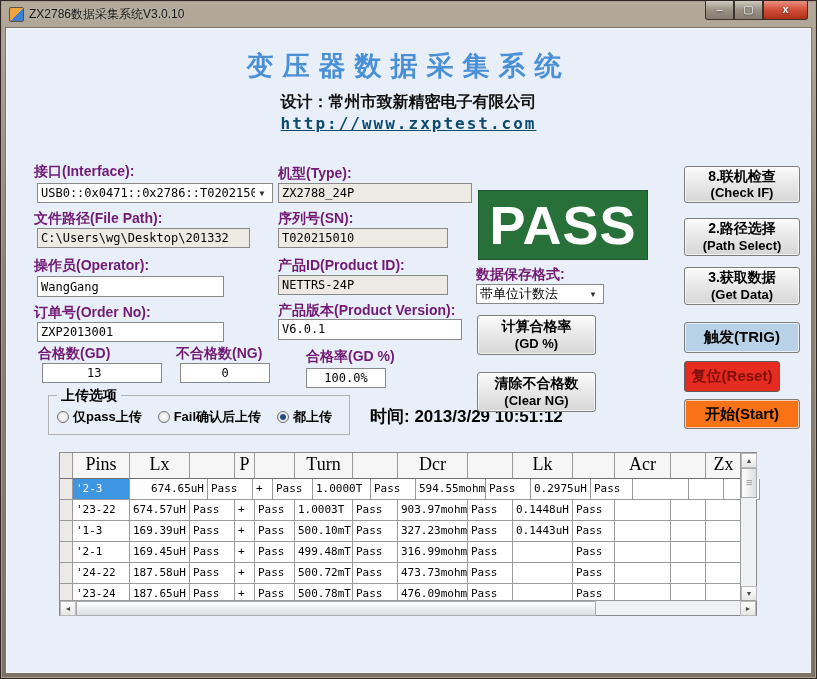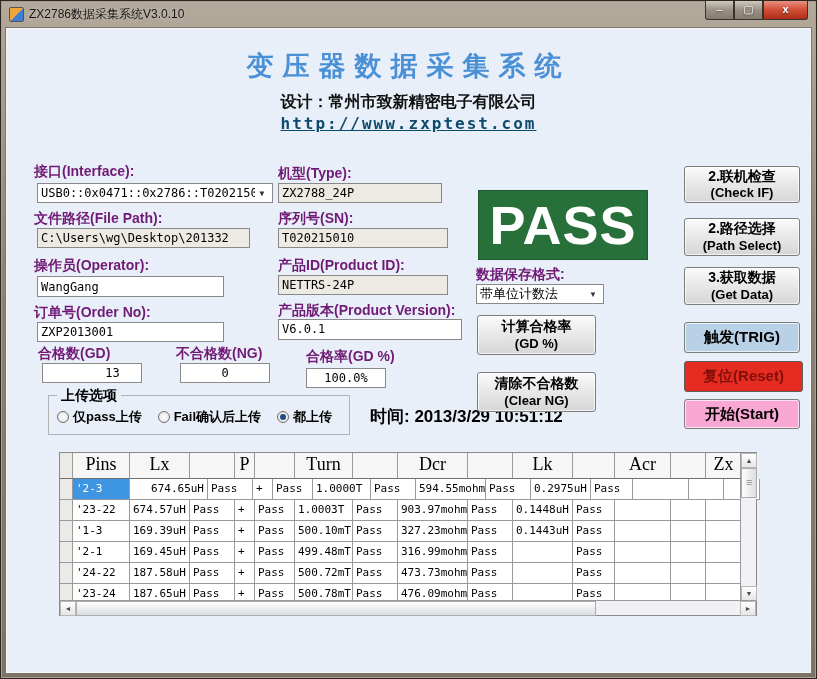--- a/index.html
+++ b/index.html
@@ -52,21 +52,21 @@
 
   
   .btn { position:absolute; border:1px solid #7d7d7d; border-radius:3px;
     background:linear-gradient(#fbfbfb,#e9e9e9 45%,#d6d6d6);
     box-shadow:inset 0 0 0 1px #ffffffaa;
     display:flex; flex-direction:column; justify-content:center; align-items:center;
     font-weight:bold; font-size:14px; color:#000; line-height:1.25; text-align:center; }
   .btn .sub { font-size:13px; }
   .btn.blue { background:#b9d1e6; }
   .btn.red  { background:#e62b20; color:#801009; border-color:#5d5d5d; box-shadow:none; }
-  .btn.lightblue { background:#f9a8d4; }
+  .btn.lightblue { background:#f97316; }
 
   
   #pass-box { position:absolute; left:472px; top:188px; width:170px; height:70px;
     background:#27703a; border:1px solid #1d5a2c;
     display:flex; align-items:center; justify-content:center; }
   #pass-box span { color:#fff; font-size:54px; font-weight:bold; letter-spacing:1px;
     font-family:"Liberation Sans", sans-serif; line-height:1; }
 
   
   #upload-group { position:absolute; left:46px; top:393px; width:302px; height:40px;
@@ -145,21 +145,21 @@
     <div class="lbl" style="left:28px; top:182px;">文件路径(File Path):</div>
     <input class="field gray" style="left: 31px; top: 200px; width: 213px;" readonly="" value="C:\Users\wg\Desktop\201332">
 
     <div class="lbl" style="left:28px; top:229px;">操作员(Operator):</div>
     <input class="field" style="left: 31px; top: 248px; width: 187px; height: 21px;" value="WangGang">
 
     <div class="lbl" style="left:28px; top:276px;">订单号(Order No):</div>
     <input class="field" style="left: 31px; top: 294px; width: 187px;" value="ZXP2013001">
 
     <div class="lbl" style="left:32px; top:317px;">合格数(GD)</div>
-    <input class="field" style="left: 36px; top: 335px; width: 100px; text-align: center; padding-left: 44px;" value="13">
+    <input class="field" style="left: 36px; top: 335px; width: 120px;  padding-left: 44px;" value="13">
 
     <div class="lbl" style="left:170px; top:317px;">不合格数(NG)</div>
     <input class="field" style="left: 174px; top: 335px; width: 90px; text-align: center;" value="0">
 
     <div class="lbl" style="left:300px; top:320px;">合格率(GD %)</div>
     <input class="field" style="left: 300px; top: 340px; width: 80px; text-align: center;" value="100.0%">
 
     <div id="upload-group" style="left:42px; top:367px;">
       <span class="legend">上传选项</span>
       <div id="upload-options">
@@ -177,21 +177,21 @@
           </span>
         </div>
     </div>
 
     <div id="time-line" style="left:364px; top:377px;">
       <span>时间:</span>
       <span>2013/3/29 10:51:12</span>
     </div>
 
     <div class="lbl" style="left:272px; top:137px;">机型(Type):</div>
-    <div class="field gray" style="left:272px; top:155px; width:164px;">ZX2788_24P</div>
+    <div class="field gray" style="left:272px; top:155px; width:194px;">ZX2788_24P</div>
 
     <div class="lbl" style="left:272px; top:182px;">序列号(SN):</div>
     <div class="field gray" style="left:272px; top:200px; width:170px;">T020215010</div>
 
     <div class="lbl" style="left:272px; top:229px;">产品ID(Product ID):</div>
     <div class="field gray" style="left:272px; top:247px; width:170px;">NETTRS-24P</div>
 
     <div class="lbl" style="left:272px; top:274px;">产品版本(Product Version):</div>
     <div class="field" style="left:272px; top:291px; width:184px; height:21px;">V6.0.1</div>
 
@@ -208,35 +208,35 @@
     <div class="btn" style="left:471px; top:287px; width:119px; height:40px;">
       <span>计算合格率</span>
       <span class="sub">(GD %)</span>
     </div>
     <div class="btn" style="left:471px; top:344px; width:119px; height:40px;">
       <span>清除不合格数</span>
       <span class="sub">(Clear NG)</span>
     </div>
 
     <div class="btn" style="left:678px; top:138px; width:116px; height:37px;">
-      <span>2.联机检查</span>
+      <span>8.联机检查</span>
       <span class="sub">(Check IF)</span>
     </div>
     <div class="btn" style="left:678px; top:190px; width:116px; height:38px;">
       <span>2.路径选择</span>
       <span class="sub">(Path Select)</span>
     </div>
     <div class="btn" style="left:678px; top:239px; width:116px; height:38px;">
       <span>3.获取数据</span>
       <span class="sub">(Get Data)</span>
     </div>
     <div class="btn blue" style="left:678px; top:294px; width:116px; height:31px; font-size:15px;">
       <span>触发(TRIG)</span>
     </div>
-    <div class="btn red" style="left:678px; top:333px; width:119px; height:31px; font-size:15px;">
+    <div class="btn red" style="left:678px; top:333px; width:96px; height:31px; font-size:15px;">
       <span>复位(Reset)</span>
     </div>
     <div class="btn lightblue" style="left:678px; top:371px; width:116px; height:30px; font-size:15px;">
       <span>开始(Start)</span>
     </div>
 
     <div id="table" style="left:53px; top:424px;">
       <div class="trow hdr-row">
           <div class="tcell hdr rowhdr" style="width: 13px;"></div>
           <div class="tcell hdr" style="width: 57px;">Pins</div>

